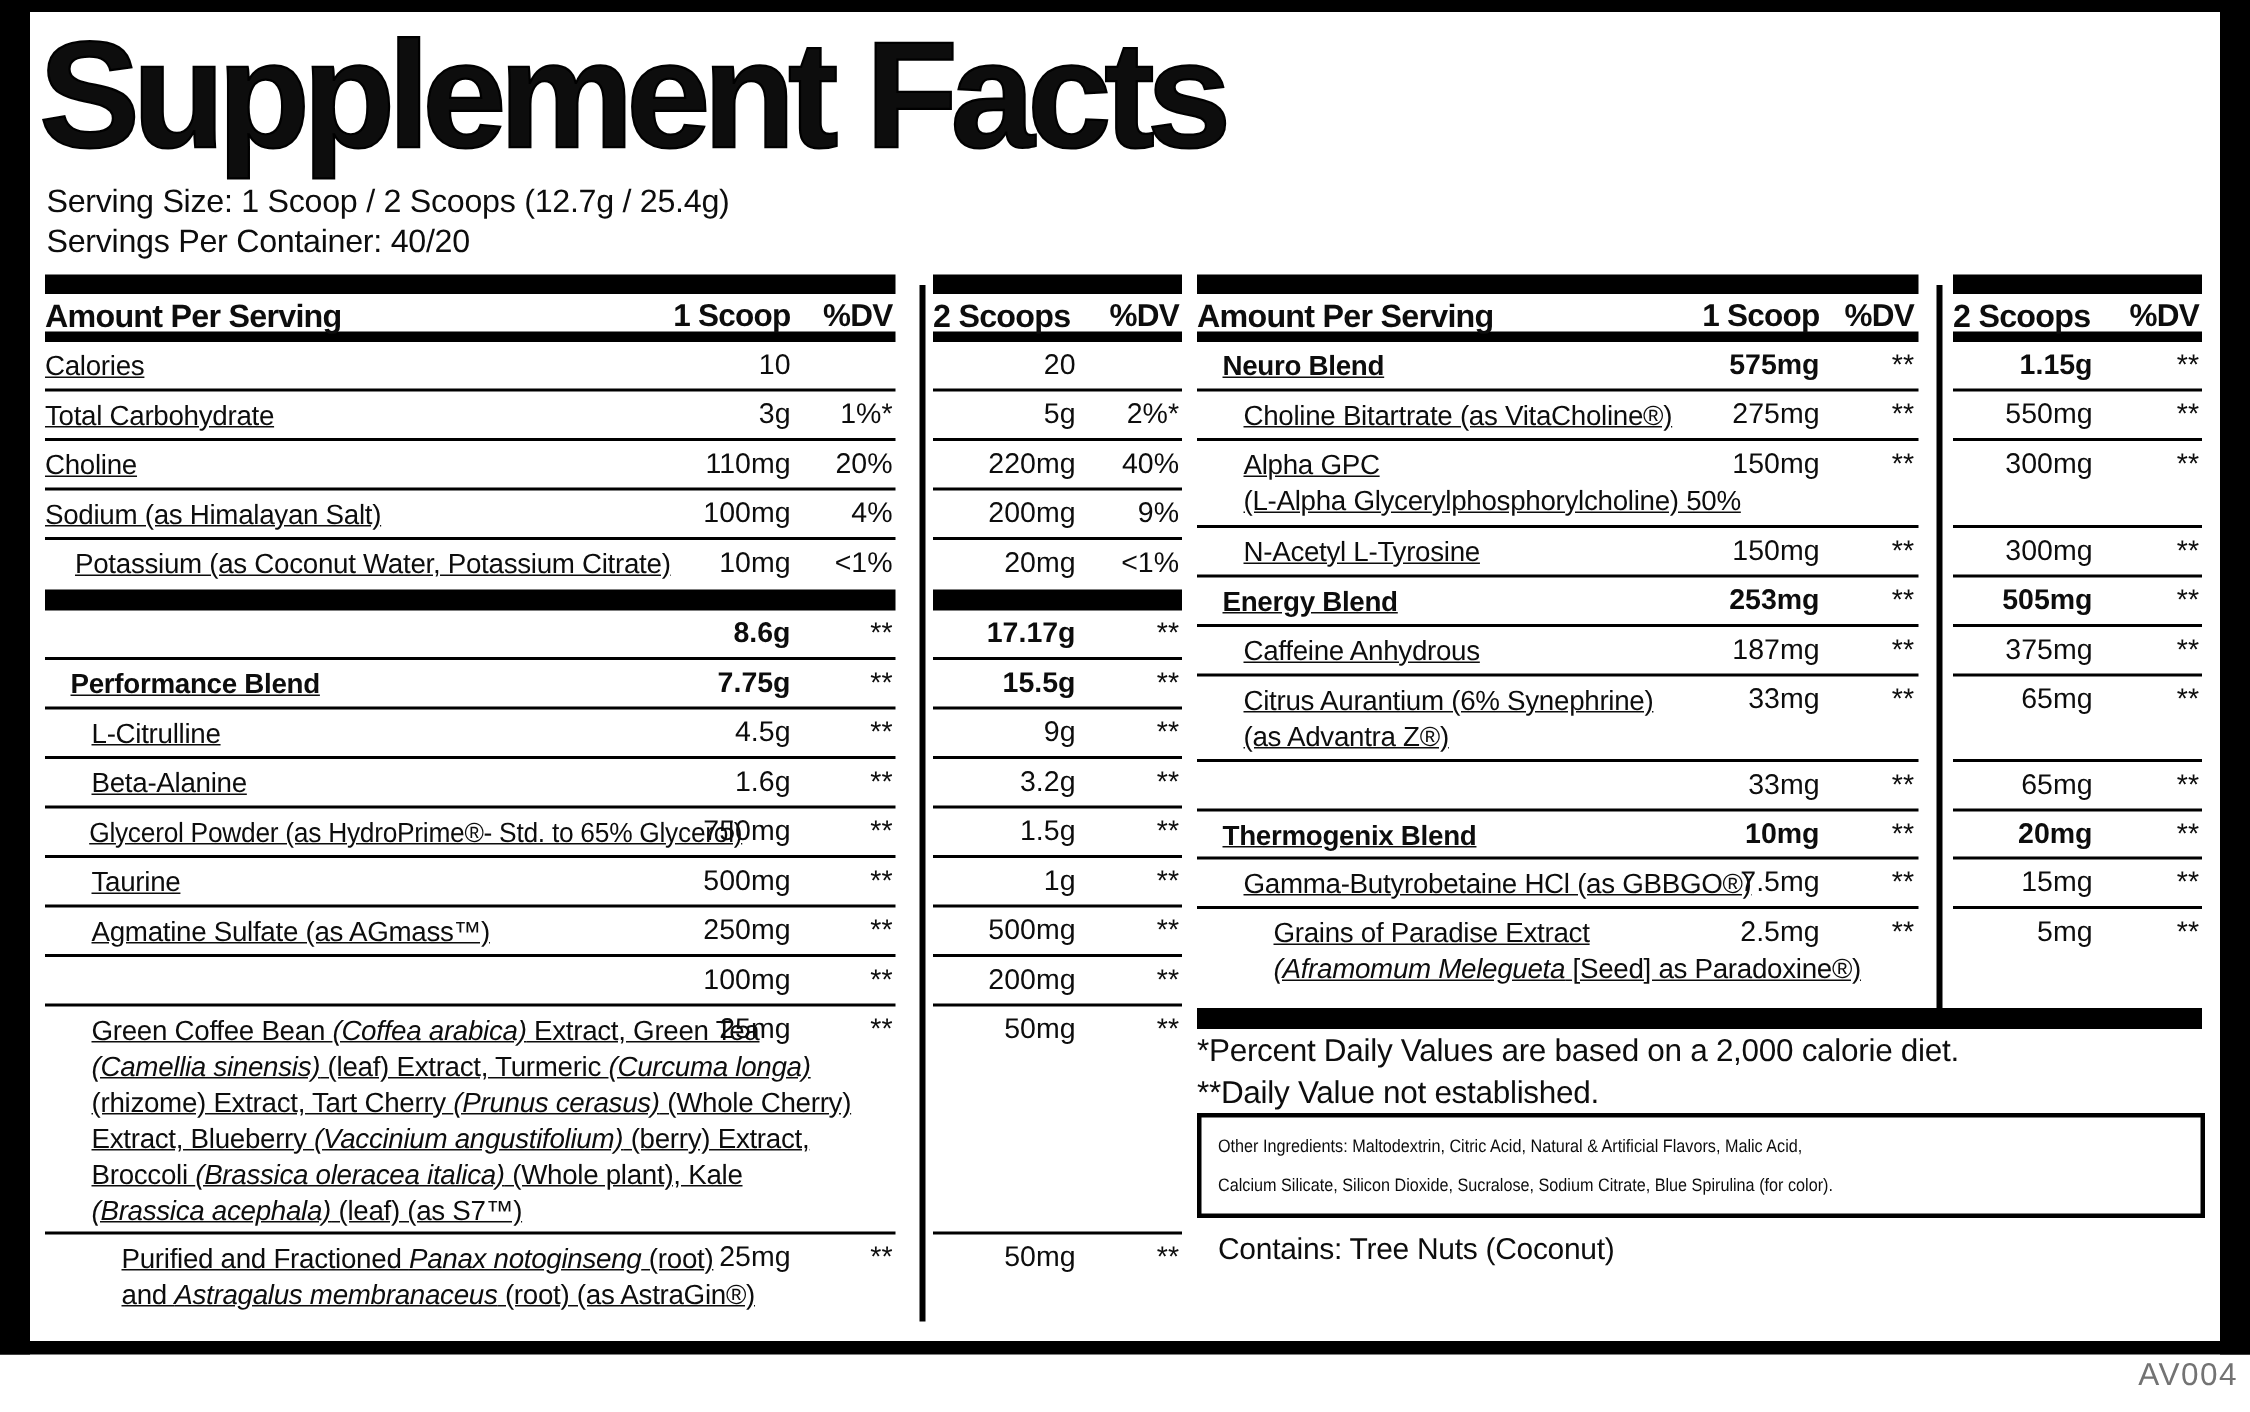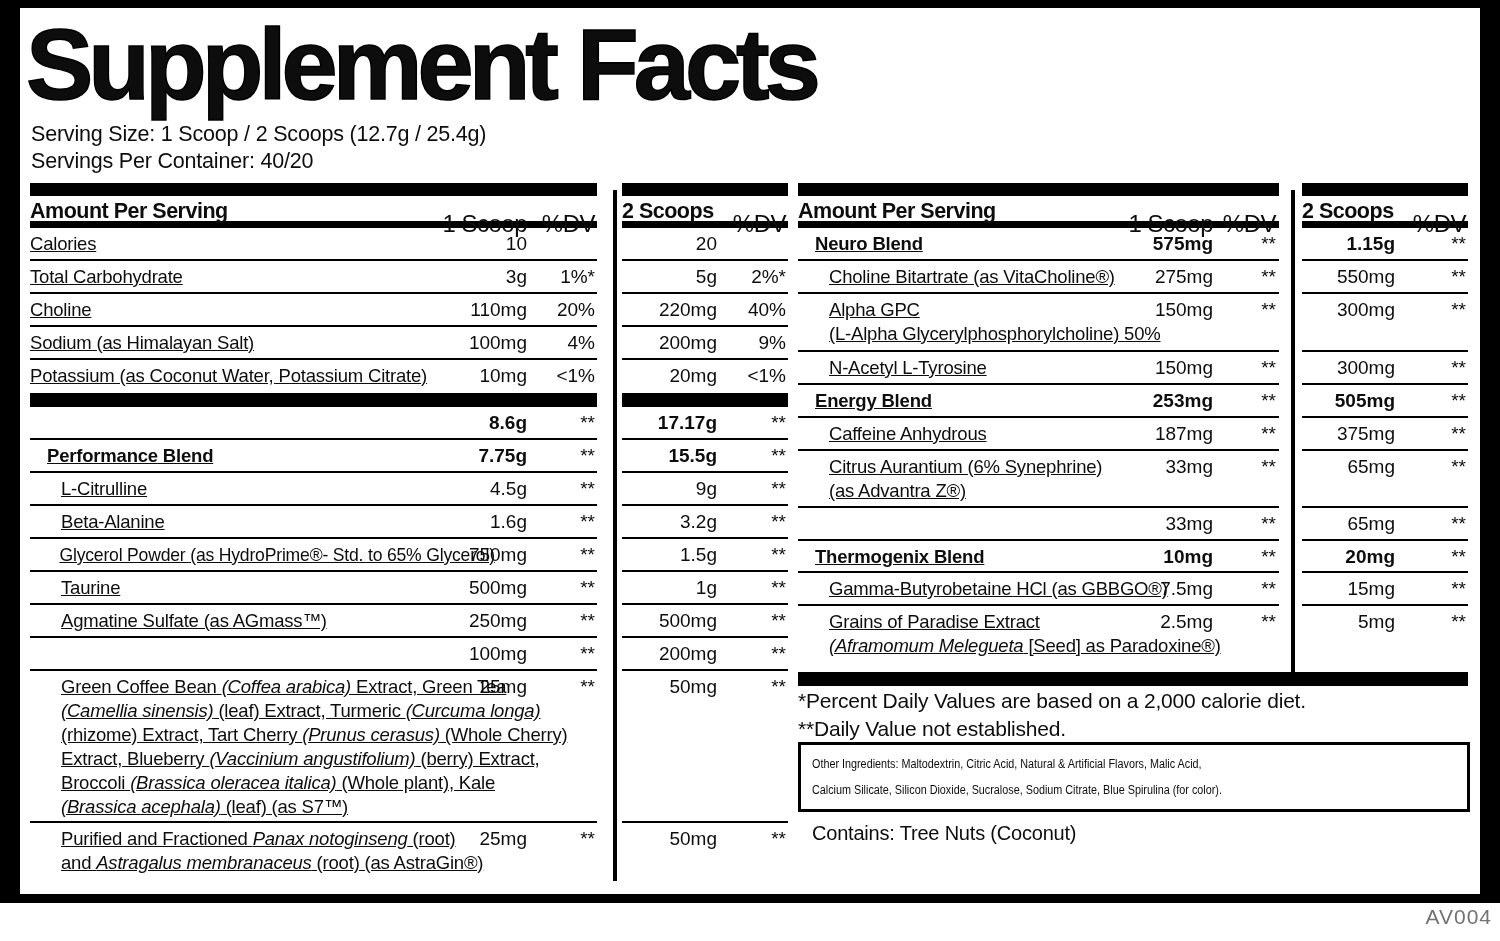--- a/index.html
+++ b/index.html
@@ -17,23 +17,23 @@
   }
   .serving{position:absolute;left:31px;top:121px;font-size:21.5px;line-height:27px;letter-spacing:-0.2px;}
   
   .panel{position:absolute;top:183px;}
   .col{position:absolute;top:0;}
   .topbar{height:13px;background:#000;}
   .secbar{height:14px;background:#000;}
   .vrule{position:absolute;width:4px;background:#000;}
   .thead{position:relative;height:32px;border-bottom:7px solid #000;box-sizing:border-box;padding-top:3px;}
   .hname{font-weight:bold;font-size:21.5px;letter-spacing:-0.5px;white-space:nowrap;}
-  .thead .amt,.thead .dv{font-weight:normal;font-size:24px;top:16px;letter-spacing:-0.5px;}
+  .thead .amt,.thead .dv{font-weight:bold;font-size:21px;top:3px;letter-spacing:-0.5px;}
   .trow{position:relative;border-bottom:2px solid #000;box-sizing:border-box;padding-top:4px;text-decoration:underline;}
-  .trow.nb{border-bottom:none;}
+  .trow.nb{border-bottom:none;margin-left:20px;}
   .nm{font-size:18.5px;line-height:24px;letter-spacing:-0.2px;}
   .nm.cond{transform:scaleX(0.95);transform-origin:0 0;white-space:nowrap;}
   .amt,.dv{position:absolute;top:4px;font-size:19px;line-height:24px;white-space:nowrap;}
   .b{font-weight:bold;}
   .ind1{padding-left:17px;}
   .ind2{padding-left:31px;}
   
   .col-lm .amt{right:70px;}  .col-lm .dv{right:2px;}
   .col-m1 .amt{right:71px;}  .col-m1 .dv{right:2px;}
   .col-rm .amt{right:66px;}  .col-rm .dv{right:3px;}

